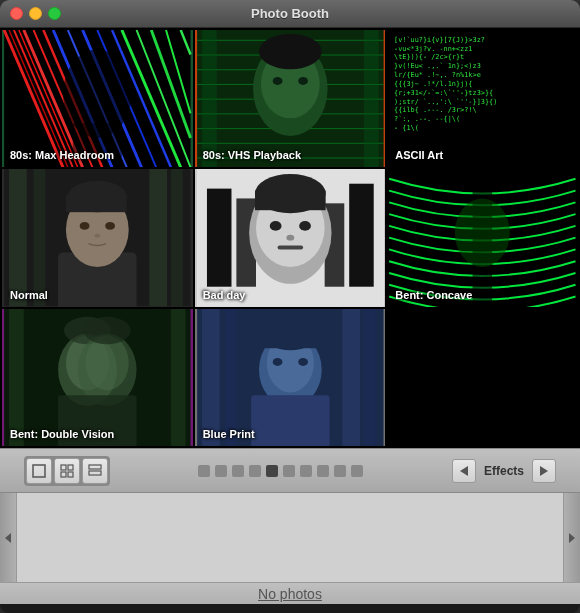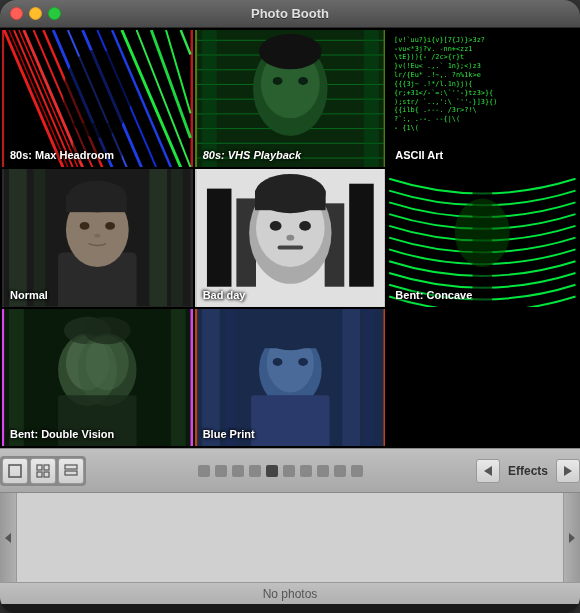--- a/index.html
+++ b/index.html
@@ -9,21 +9,21 @@
       height: 613px;
       background: #3a3a3a;
       font-family: -apple-system, 'Lucida Grande', sans-serif;
       overflow: hidden;
     }
 
     .window {
       width: 580px;
       height: 613px;
       background: #1a1a1a;
-      border-radius: 16px;
+      border-radius: 9px;
       overflow: hidden;
       display: flex;
       flex-direction: column;
       box-shadow: 0 4px 20px rgba(0,0,0,0.8);
     }
 
     
     .titlebar {
       height: 28px;
       background: linear-gradient(to bottom, #6a6a6a, #4a4a4a);
@@ -86,65 +86,64 @@
       left: 8px;
       color: #fff;
       font-size: 11px;
       font-weight: bold;
       text-shadow: 1px 1px 3px rgba(0,0,0,0.9), -1px -1px 3px rgba(0,0,0,0.9);
       z-index: 10;
     }
 
     
     .cell-max-headroom {
-      background: #b91c1c;
+      background: #14532d;
     }
 
     .cell-vhs {
-      background: #4d7c0f;
-      font-style: italic;
+      background: #c2410c;
     }
 
     .cell-ascii {
       background: #000;
     }
 
     .cell-bad-day {
       background: #c8c8c8;
     }
 
     .cell-normal {
       background: #2a2a2a;
     }
 
     .cell-concave {
       background: #000;
       text-align: center;
     }
 
     .cell-double-vision {
-      background: #d946ef;
+      background: #701a75;
     }
 
     .cell-tequila {
       background: #1a2a1a;
     }
 
     .cell-blueprint {
-      background: #c2410c;
+      background: #737373;
     }
 
     
     .toolbar {
       height: 44px;
       background: linear-gradient(to bottom, #c0c0c0, #a8a8a8);
       border-top: 1px solid #888;
       display: flex;
       align-items: center;
-      padding: 0 0;
+      padding: 0 24px;
       gap: 6px;
       flex-shrink: 0;
     }
 
     .toolbar-btn-group {
       display: flex;
       gap: 2px;
       background: #888;
       border-radius: 4px;
       padding: 2px;
@@ -263,22 +262,23 @@
       height: 22px;
       background: linear-gradient(to bottom, #c0c0c0, #b0b0b0);
       border-top: 1px solid #999;
       display: flex;
       align-items: center;
       justify-content: center;
       flex-shrink: 0;
     }
 
     .status-text {
-      font-size: 12px;
+      font-size: 14px;
       color: #555;
+      text-decoration: underline;
     }
 
     
     svg.cell-svg {
       width: 100%;
       height: 100%;
       position: absolute;
       top: 0;
       left: 0;
     }

